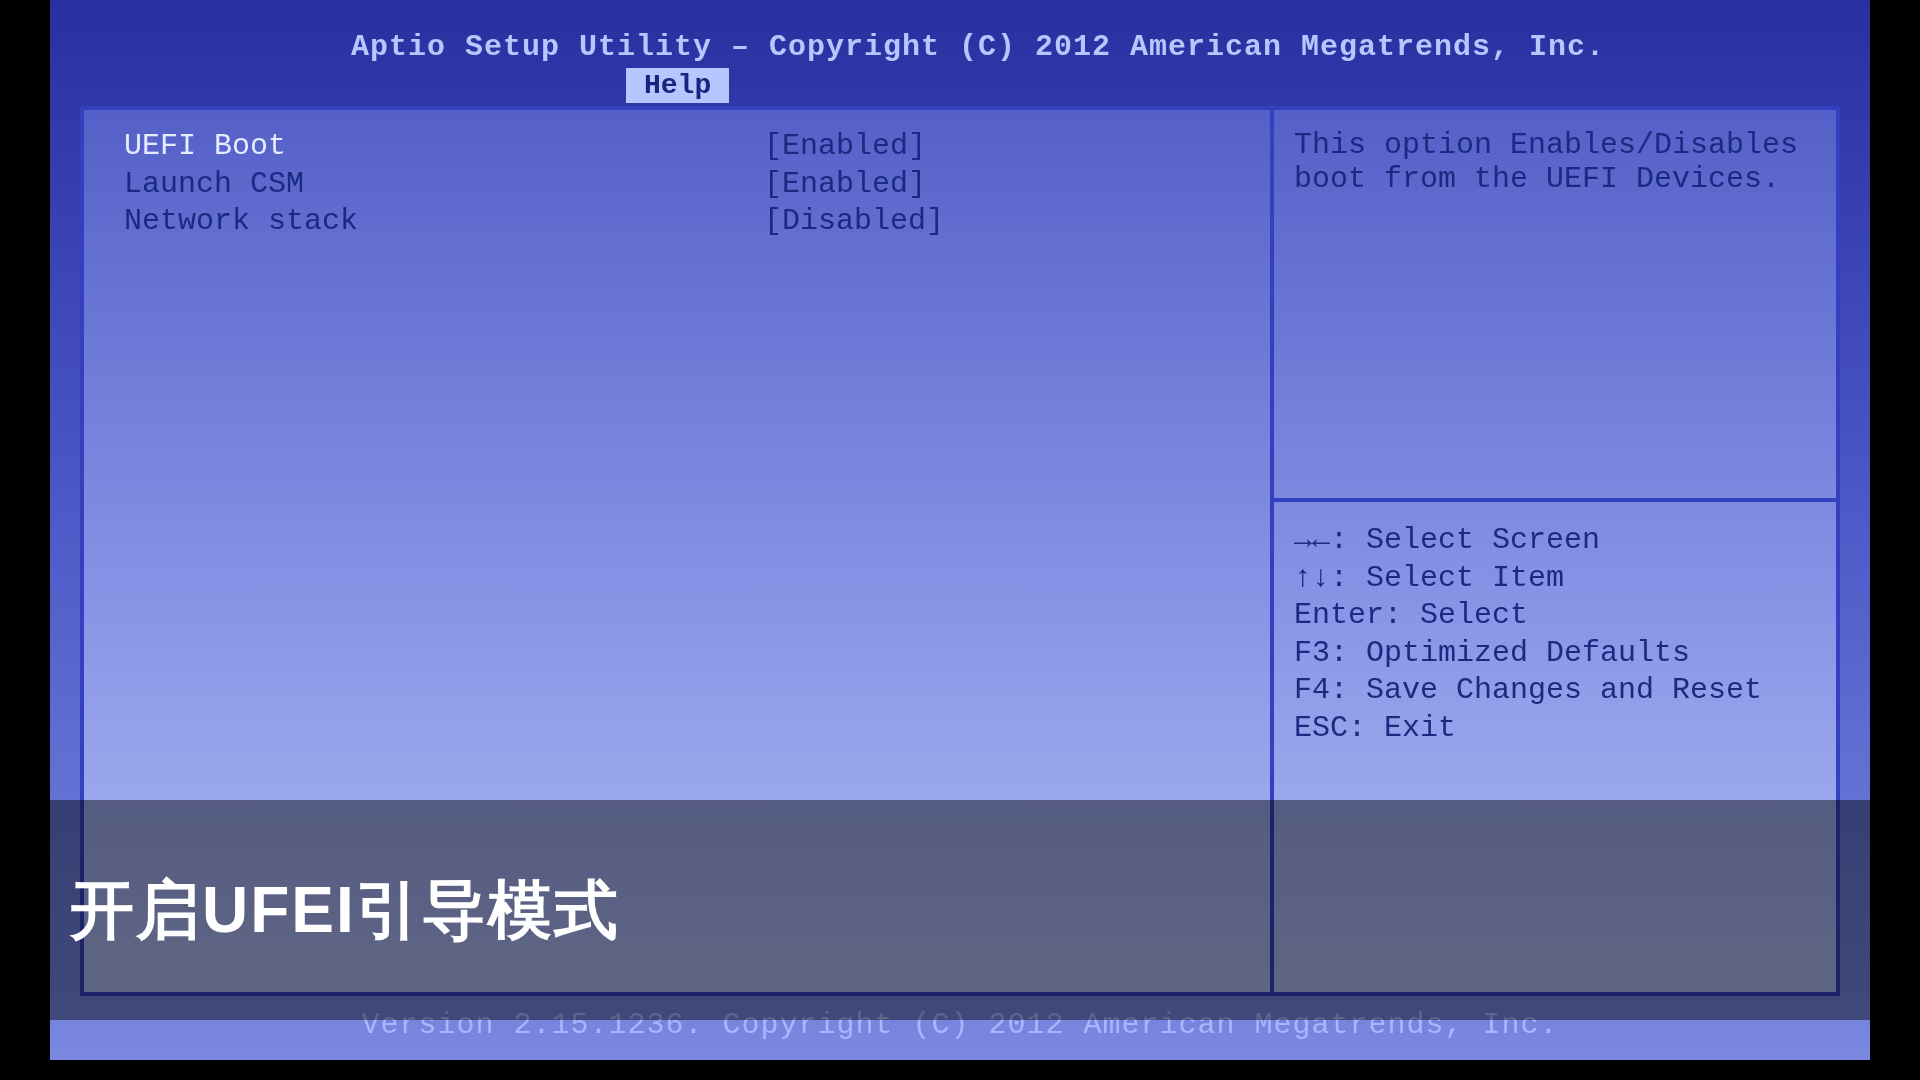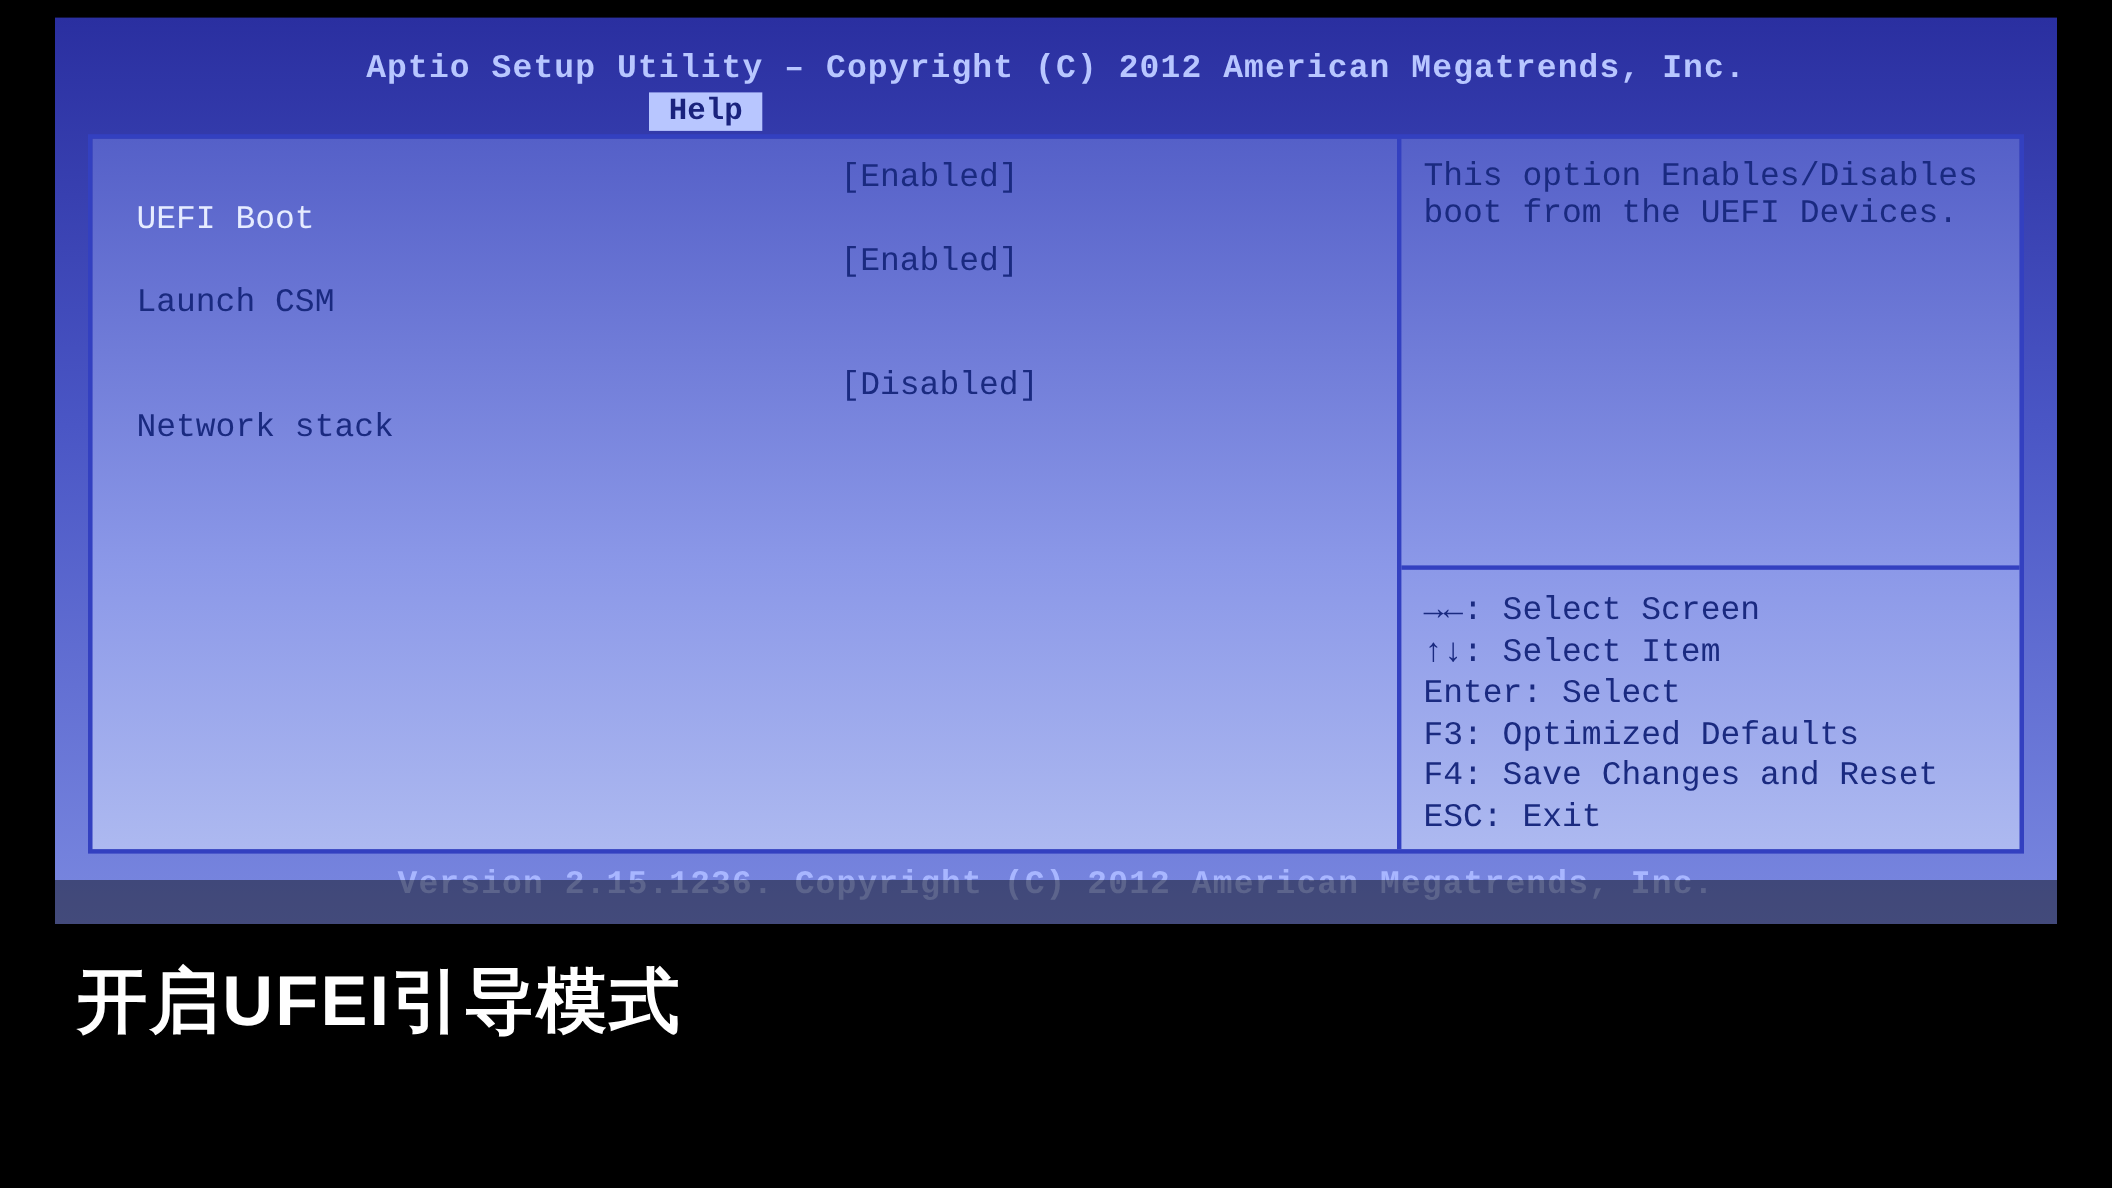--- a/index.html
+++ b/index.html
@@ -8,25 +8,26 @@
     width: 1920px;
     height: 1080px;
     background: #000;
     font-family: "Courier New", monospace;
     overflow: hidden;
   }
   
   .screen {
     position: absolute;
     left: 50px;
-    top: 16px;
+    top: 0px;
     width: 1820px;
-    height: 824px;
+    height: 1060px;
     background: linear-gradient(180deg, #2a2fa0 0%, #4a56c5 45%, #7a88e0 100%);
     box-sizing: border-box;
+    padding-left: 36px;
   }
   .header {
     width: 100%;
     text-align: center;
     color: #b8c6ff;
     font-size: 30px;
     font-weight: bold;
     padding-top: 30px;
     letter-spacing: 1px;
   }
@@ -85,37 +86,36 @@
   }
   .right-bottom {
     padding-top: 20px;
     line-height: 1.25;
   }
   .opt-row {
     display: flex;
   }
   .opt-label {
     flex: 0 0 640px;
-    margin-top: 38px;
   }
   .opt-value {
     flex: 1;
   }
   .selected .opt-label {
     color: #e6ecff;
   }
   .footer {
     position: absolute;
     left: 30px;
     right: 30px;
     bottom: 18px;
     text-align: center;
     color: #a8b6ff;
     font-size: 30px;
-    font-weight: bold;
+    font-weight: normal;
     letter-spacing: 1px;
   }
   .caption-overlay {
     position: absolute;
     left: 0;
     right: 0;
     bottom: 60px;
     height: 220px;
     background: rgba(0,0,0,0.45);
     display: flex;

